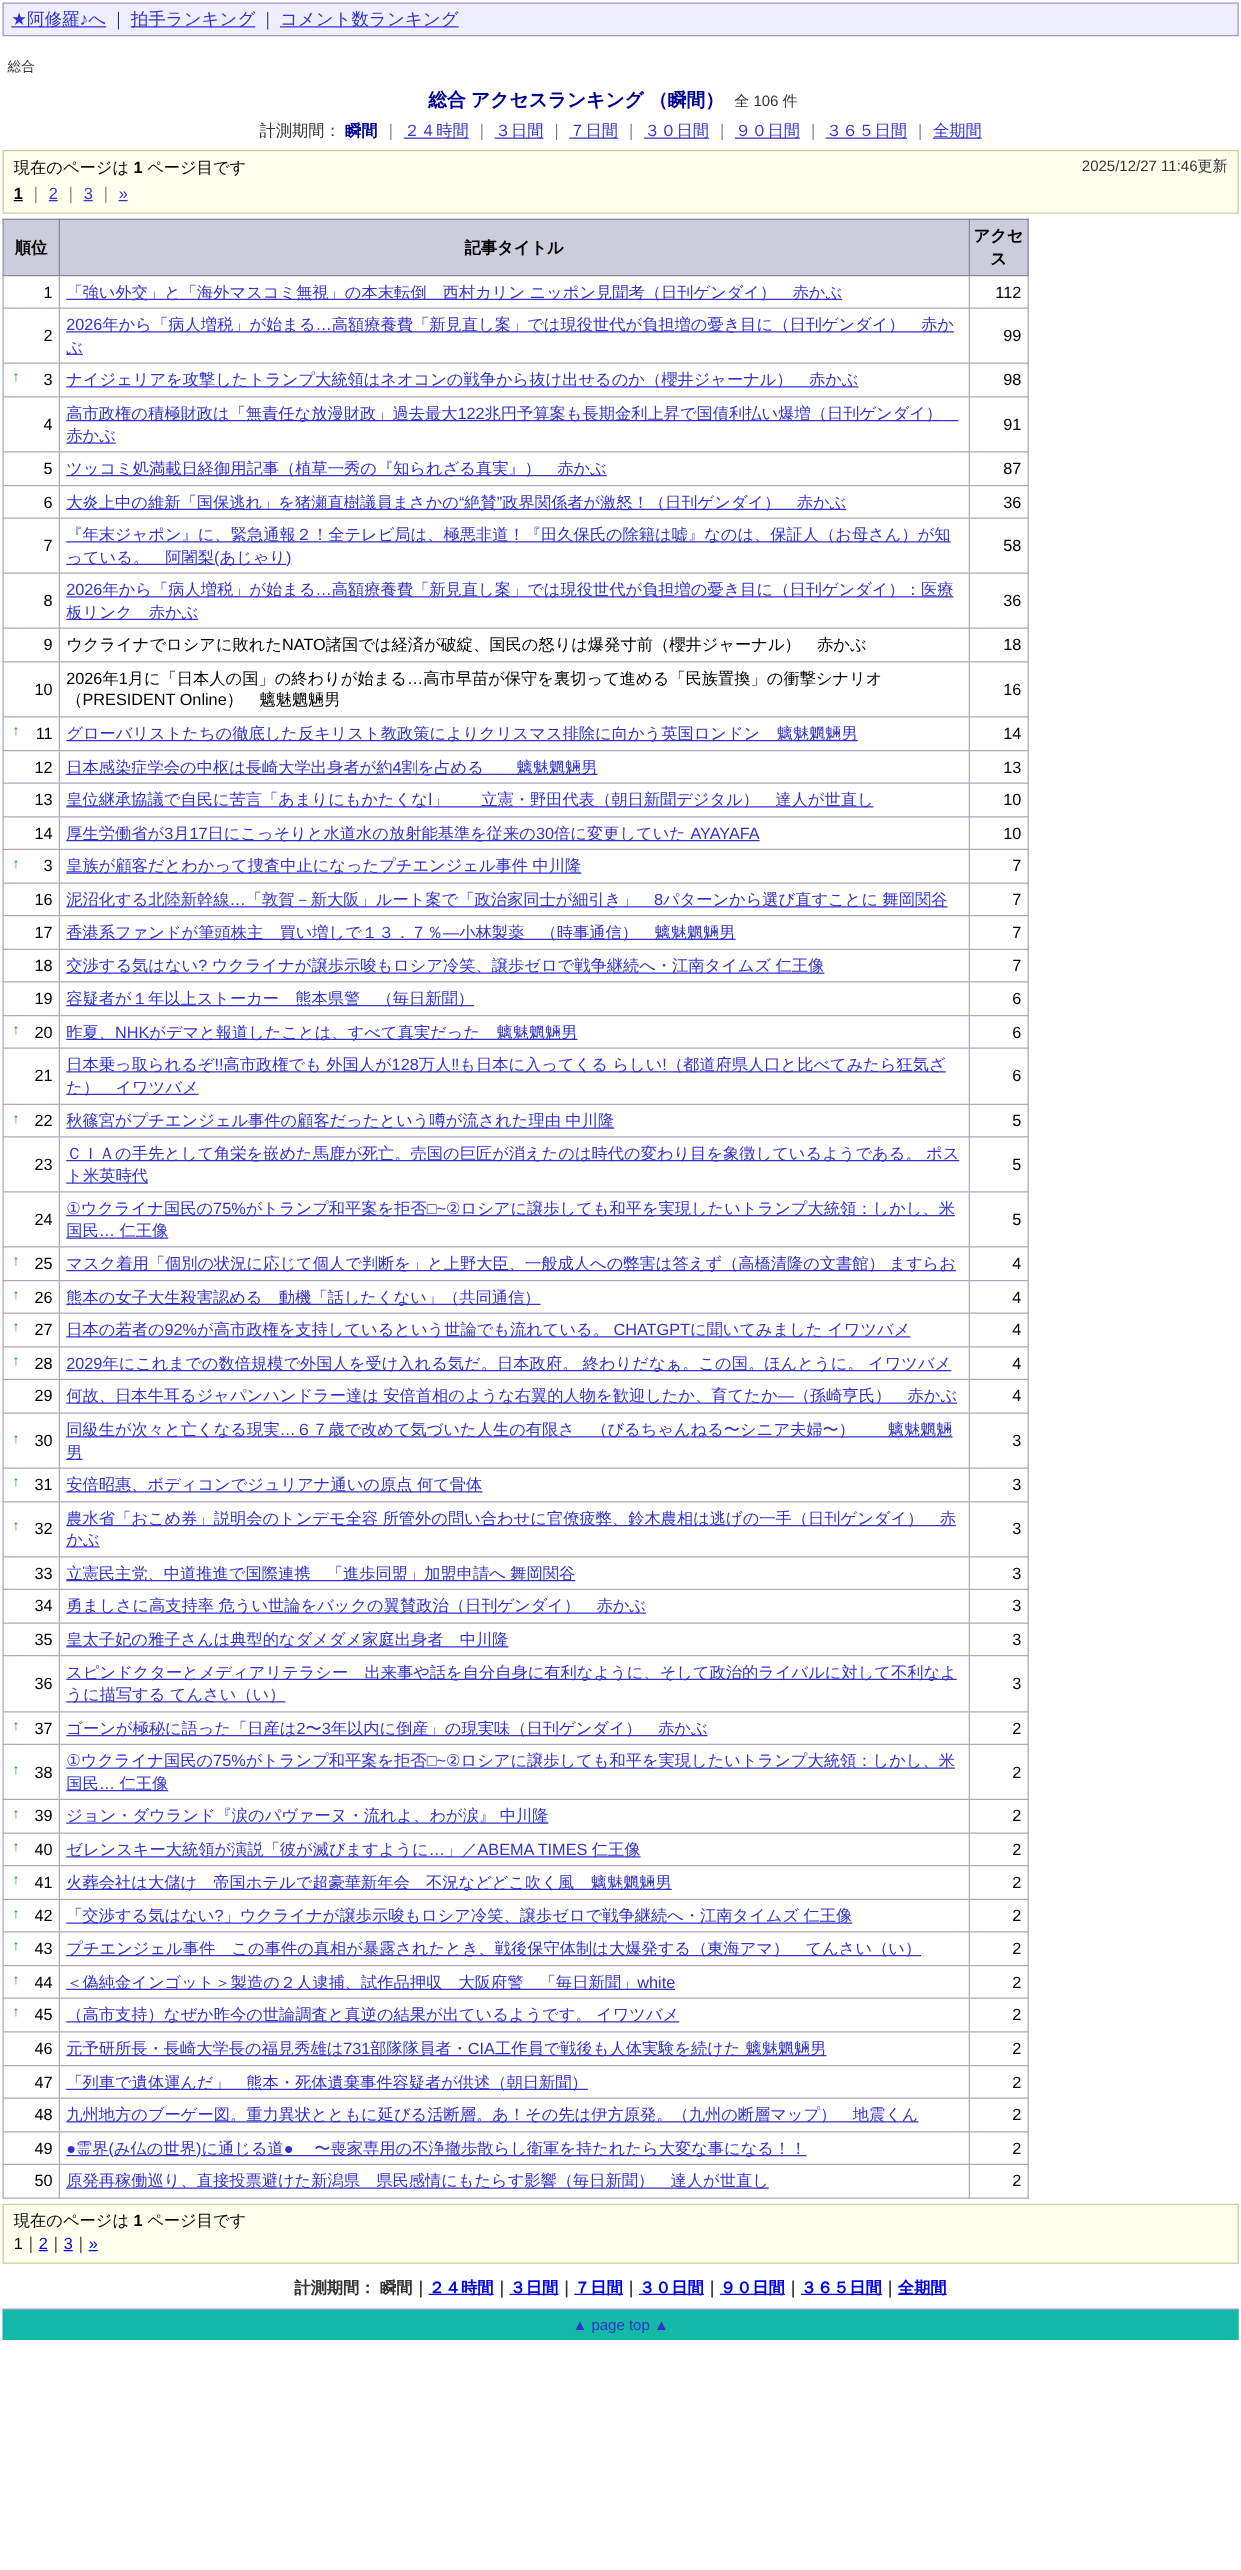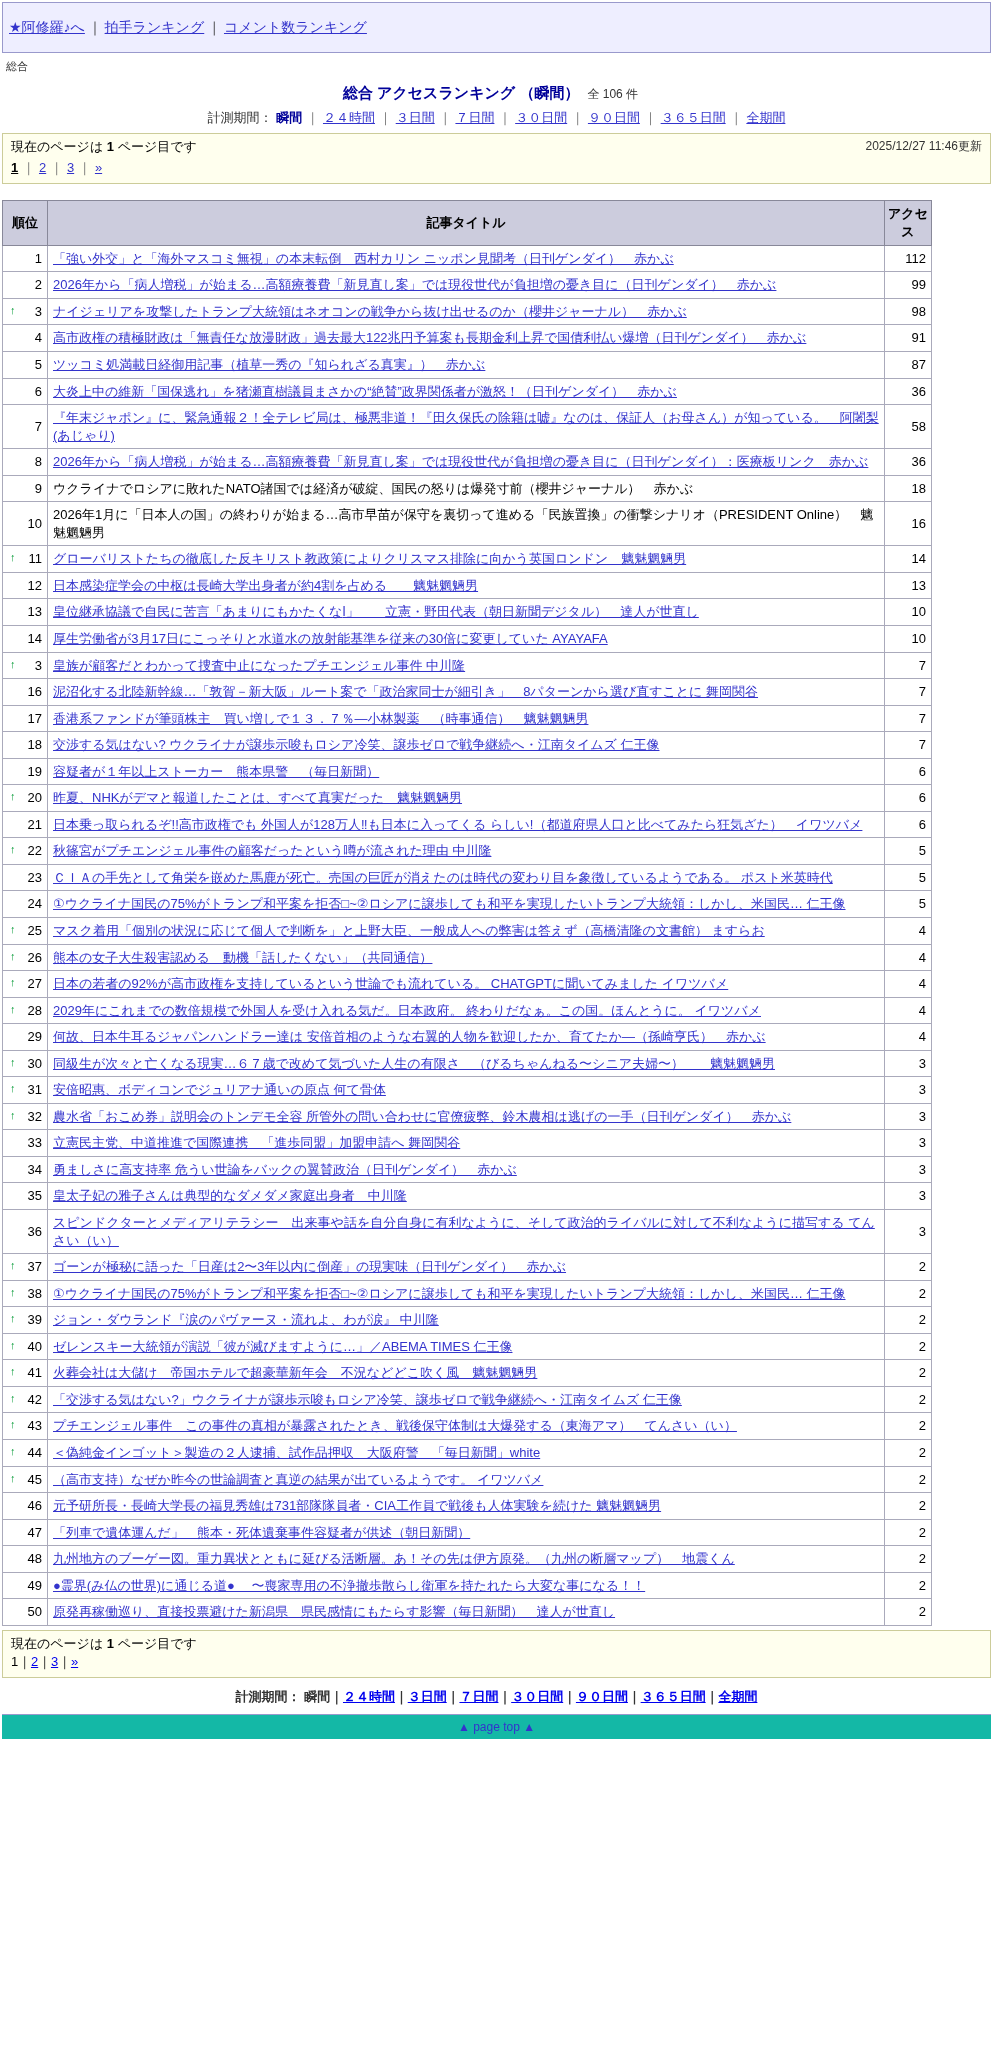--- a/index.html
+++ b/index.html
@@ -14,36 +14,36 @@
   }
   .page {
     width: 993px;
     box-sizing: border-box;
   }
   
   .topnav {
     border: 1px solid #9999cc;
     background: #eeeeff;
     font-size: 14px;
-    padding: 16px 6px;
+    padding: 4px 6px;
     margin: 2px 2px 0 2px;
     line-height: 1.2;
   }
   .topnav a {
     color: #3333cc;
     text-decoration: underline;
   }
   .topnav .sep {
     color: #333333;
     padding: 0 3px;
   }
   .breadcrumb {
     font-size: 11px;
     color: #333333;
-    padding: 6px 6px 2px 6px;
+    padding: 17px 6px 2px 6px;
   }
   
   .title-block {
     text-align: center;
     padding: 8px 12px 2px 0;
   }
   .title-main {
     font-size: 15px;
     font-weight: bold;
     color: #000099;
@@ -111,22 +111,22 @@
   .pagebar .pager .bar {
     color: #666666;
     padding: 0 4px;
   }
   .pagebar b {
     font-weight: bold;
   }
   
   table.rank {
     border-collapse: collapse;
-    width: 930px;
-    margin: 16px 2px 0 2px;
+    width: 821px;
+    margin: 4px 2px 0 2px;
     font-size: 13px;
   }
   table.rank th {
     background: #ccccdd;
     border: 1px solid #888899;
     font-weight: bold;
     font-size: 13px;
     padding: 4px 2px;
     color: #000000;
   }

